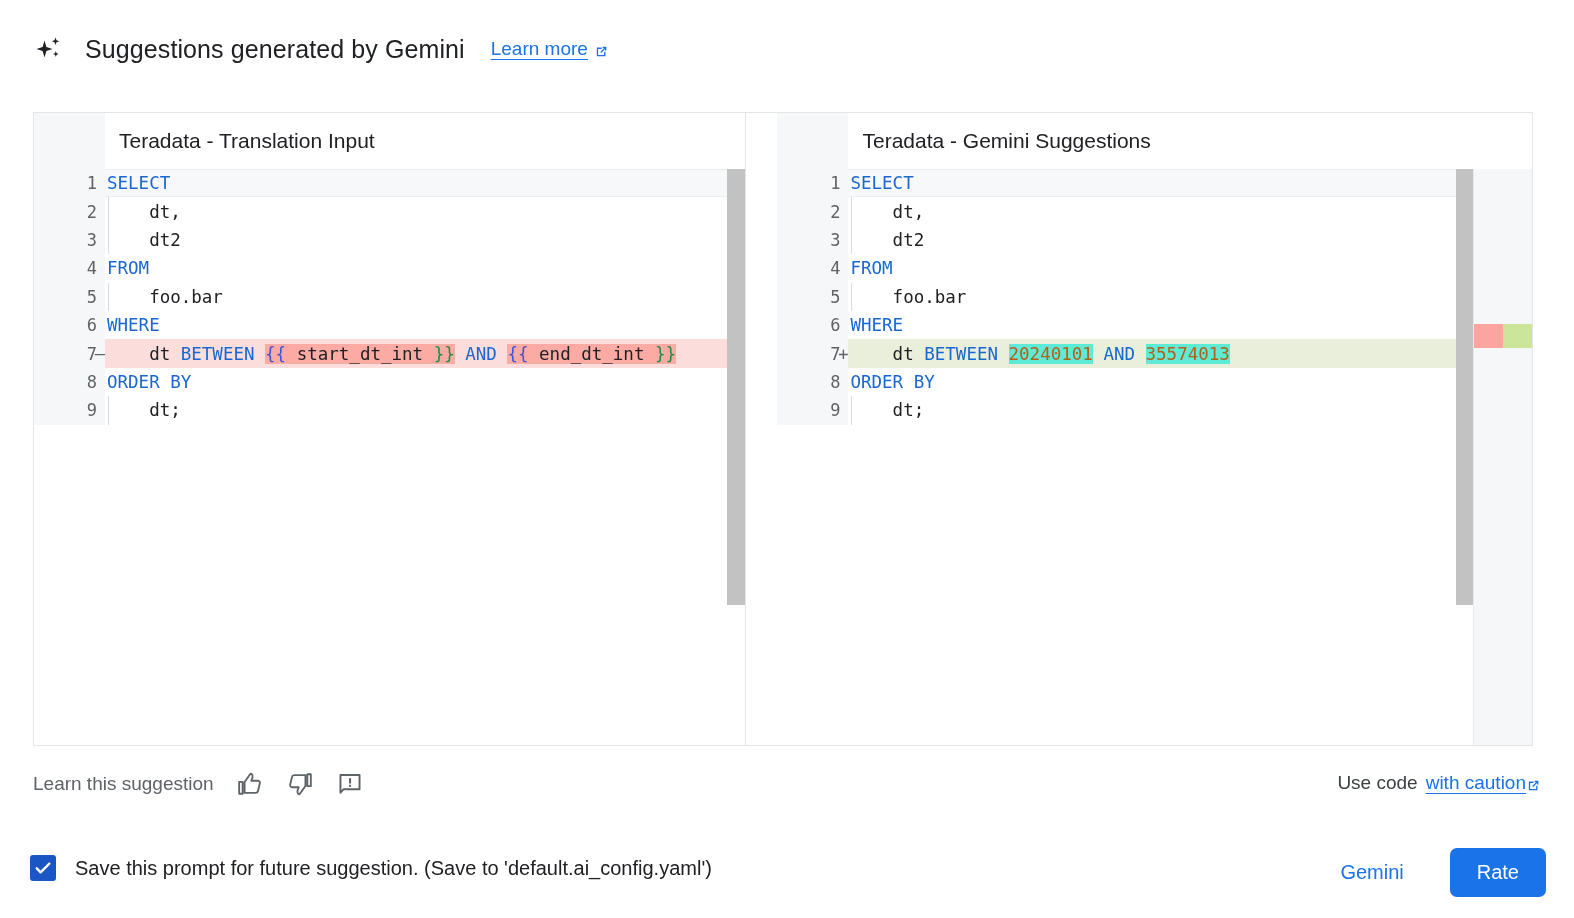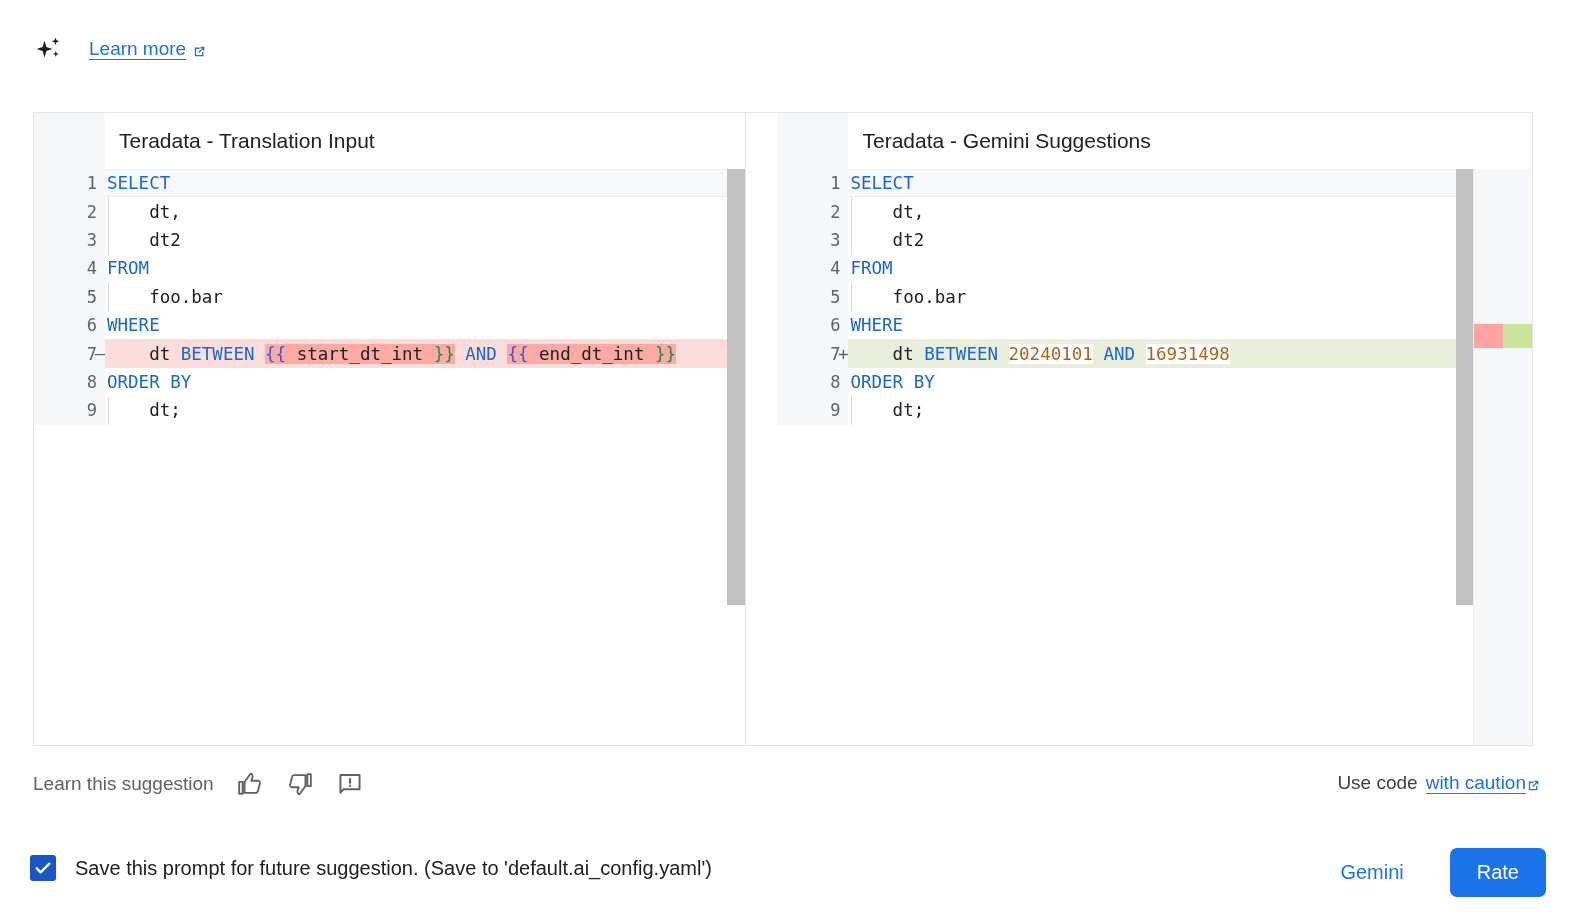--- a/index.html
+++ b/index.html
@@ -98,21 +98,21 @@
   .line-add  .code-txt { background:#e9efda; }
   .line-add  .ln       { background:#f6f7f9; }
 
   
   .kw   { color:#1967d2; }
   .txt  { color:#202124; }
   .num  { color:#b65f17; }
   .brc-b{ color:#3b57d6; }
   .brc-g{ color:#1e8e3e; }
   .w-del{ background:#fcaaa4; }
-  .w-add{ background:#ffffff; }
+  .w-add{ background:#5eead4; }
 
   
   .pane-scroll {
     position:absolute; top:0; width:18px;
     background:transparent;
   }
   .scroll-thumb { position:absolute; width:18px; background:#c2c2c2; }
 
   
   .ruler {
@@ -171,20 +171,21 @@
 <body>
 
 <div class="header">
   <span class="sparkle-icon">
     <svg viewBox="0 0 30 30" width="30" height="30" aria-hidden="true">
       <path d="M11.5 6.5 L13.4 13.0 L19.5 15.0 L13.4 17.0 L11.5 23.5 L9.6 17.0 L3.5 15.0 L9.6 13.0 Z" fill="#202124"></path>
       <path d="M22.5 3.5 L23.5 6.3 L26.3 7.3 L23.5 8.3 L22.5 11.1 L21.5 8.3 L18.7 7.3 L21.5 6.3 Z" fill="#202124"></path>
       <path d="M22.8 17.0 L23.6 19.2 L25.8 20.0 L23.6 20.8 L22.8 23.0 L22.0 20.8 L19.8 20.0 L22.0 19.2 Z" fill="#202124"></path>
     </svg>
   </span>
+  <span class="header-title">Suggestions generated by Gemini</span>
   <a class="learn-more">
     <span>Learn more</span>
     <span class="ext-icon">
       <svg viewBox="0 0 16 16" width="15" height="15" aria-hidden="true">
         <path d="M3 3.8h5v1.4H4.4v6.4h6.4V8.2h1.4V13H3z" fill="#1a73e8"></path>
         <path d="M9.2 3h4v4h-1.4V5.4L7.6 9.6l-1-1 4.2-4.2H9.2z" fill="#1a73e8"></path>
       </svg>
     </span>
   </a>
 </div>
@@ -267,21 +268,21 @@
       <div class="code-line">
         <span class="ln">5<span class="sign"></span></span>
         <span class="code-txt"><span class="indent-guide"></span><span class="txt">    foo.bar</span></span>
       </div>
       <div class="code-line">
         <span class="ln">6<span class="sign"></span></span>
         <span class="code-txt"><span class="kw">WHERE</span></span>
       </div>
       <div class="code-line line-add">
         <span class="ln">7<span class="sign">+</span></span>
-        <span class="code-txt"><span class="txt">    dt </span><span class="kw">BETWEEN</span><span class="txt"> </span><span class="w-add"><span class="num">20240101</span></span><span class="txt"> </span><span class="kw">AND</span><span class="txt"> </span><span class="w-add"><span class="num">16931498</span></span></span>
+        <span class="code-txt"><span class="txt">    dt </span><span class="kw">BETWEEN</span><span class="txt"> </span><span class="w-add"><span class="num">20240101</span></span><span class="txt"> </span><span class="kw">AND</span><span class="txt"> </span><span class="w-add"><span class="num">35574013</span></span></span>
       </div>
       <div class="code-line">
         <span class="ln">8<span class="sign"></span></span>
         <span class="code-txt"><span class="kw">ORDER BY</span></span>
       </div>
       <div class="code-line">
         <span class="ln">9<span class="sign"></span></span>
         <span class="code-txt"><span class="indent-guide"></span><span class="txt">    dt;</span></span>
       </div>
 

